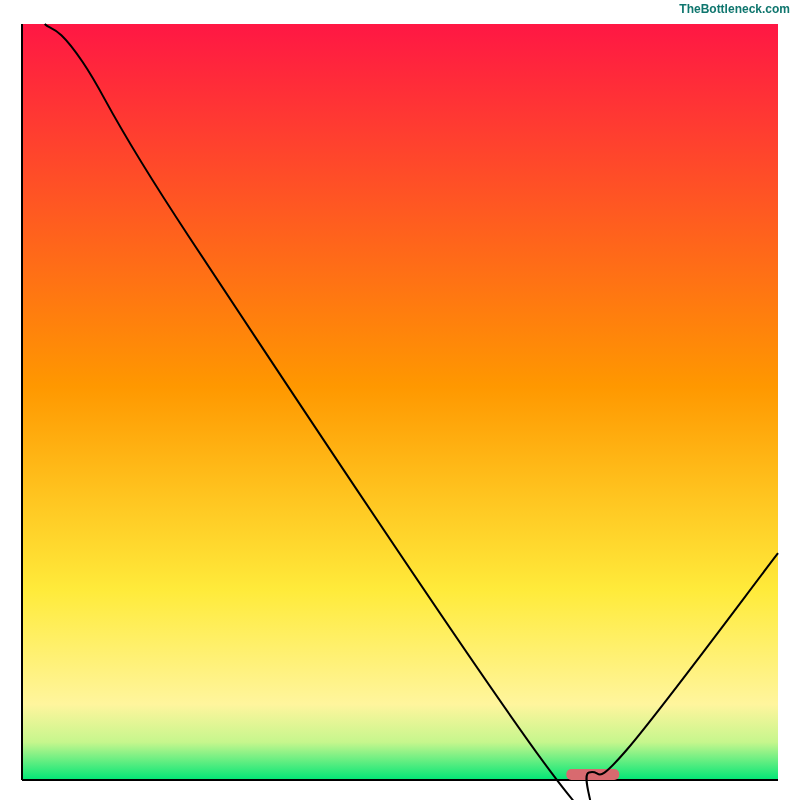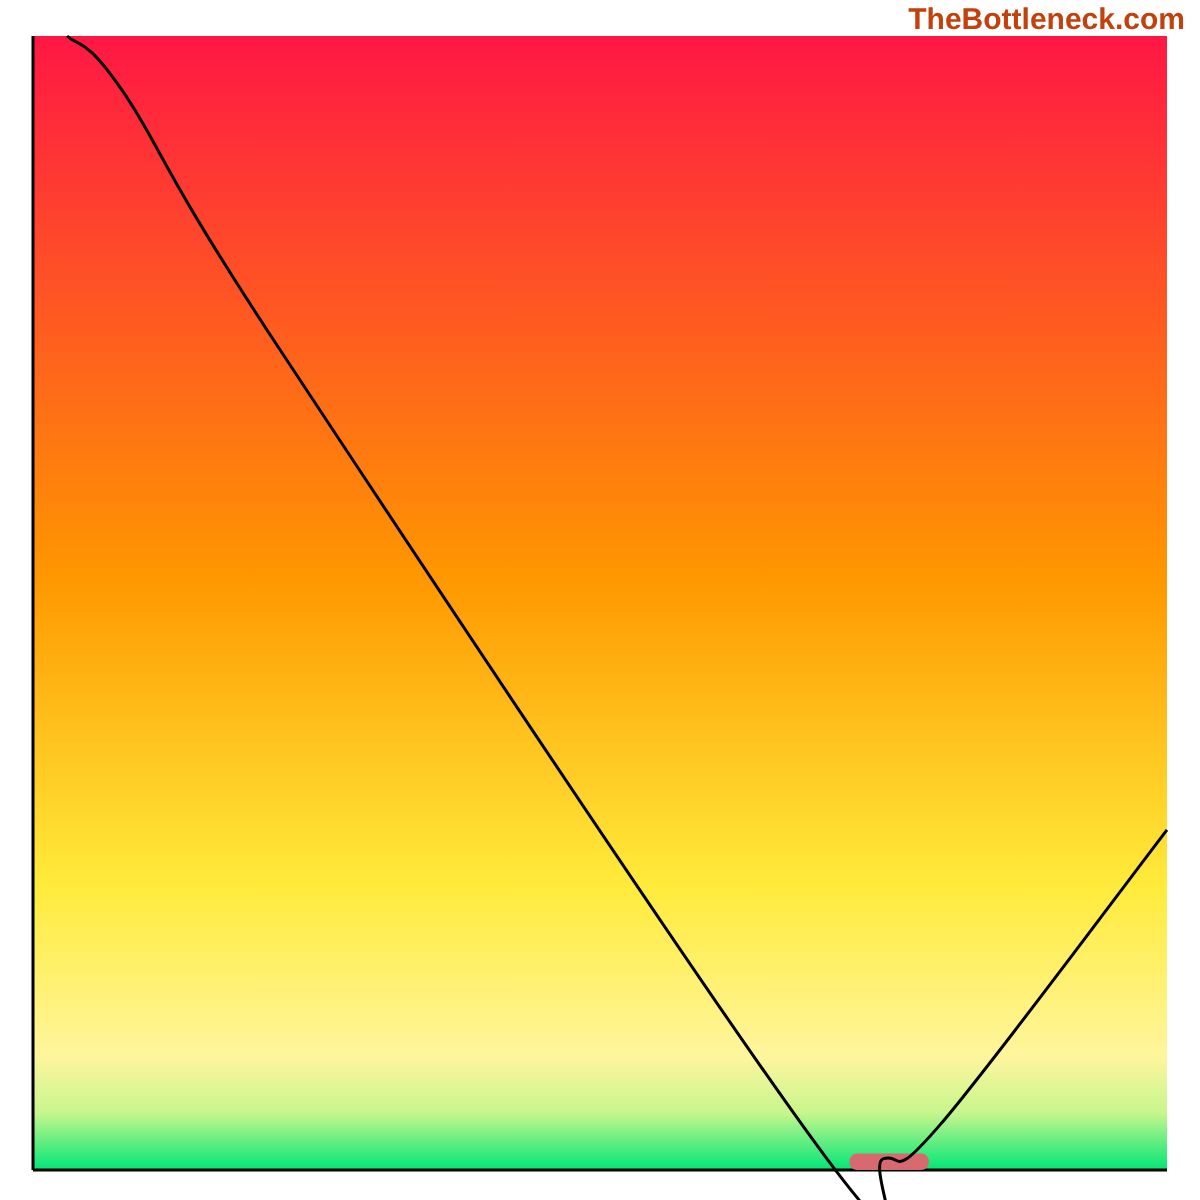--- a/index.html
+++ b/index.html
@@ -12,23 +12,23 @@
   }
   .chart-container {
     width: 800px;
     height: 800px;
     position: relative;
   }
   .watermark {
     position: absolute;
     top: 2px;
     right: 10px;
-    font-size: 20px;
+    font-size: 12px;
     font-weight: bold;
-    color: #c2410c;
+    color: #0f766e;
     z-index: 10;
   }
   svg {
     display: block;
   }
 </style>
 </head>
 <body>
 
 <div class="chart-container">

